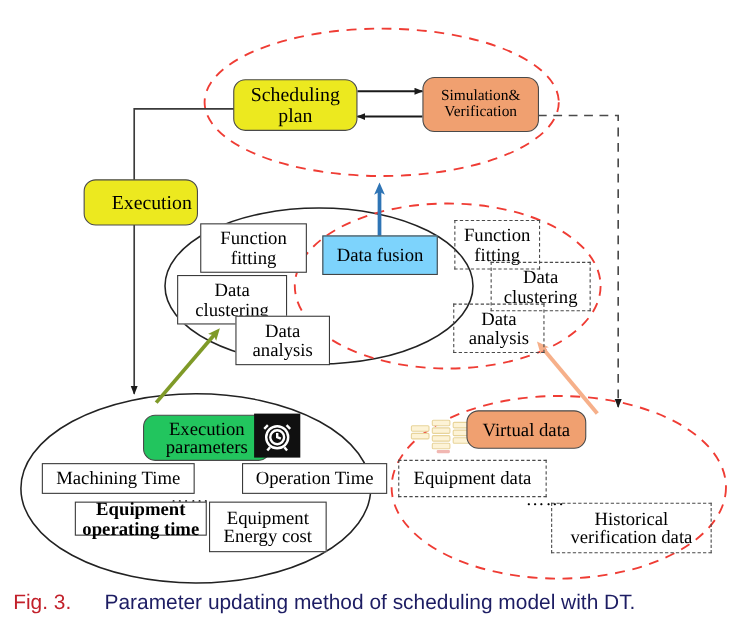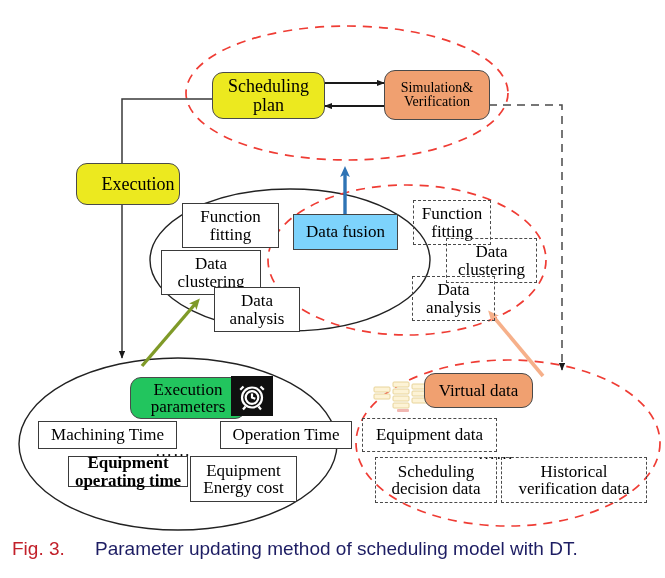--- a/index.html
+++ b/index.html
@@ -134,20 +134,19 @@
         <rect x="40" y="20" width="16" height="5" rx="1"></rect>
       </g>
       <rect x="25" y="31" width="12" height="3" rx="1" fill="#f1b7b2"></rect>
     </svg>
   </div>
 
   <div class="node round orange" style="left:424px;top:373px;width:109px;height:35px;font-size:17px;">Virtual data</div>
 
   <div class="node dashbox" style="left:362px;top:418px;width:135px;height:34px;font-size:17px;">Equipment data</div>
   <div class="dots" style="left:478px;top:444px;font-size:17px;">……</div>
-  <div class="node dashbox" style="left:375px;top:457px;width:122px;height:46px;font-size:17px;">Scheduling decision data</div>
   <div class="node dashbox" style="left:501px;top:457px;width:146px;height:46px;font-size:17px;">Historical verification data</div>
 
   <div class="caption cap-fig" style="left:12px;top:538px;">Fig. 3.</div>
   <div class="caption cap-txt" style="left:95px;top:538px;">Parameter updating method of scheduling model with DT.</div>
   <div class="watermark" style="left:560px;top:559px;margin-top:21px;">CSDN @Chahot</div>
 
 </div>
 
 </body></html>

